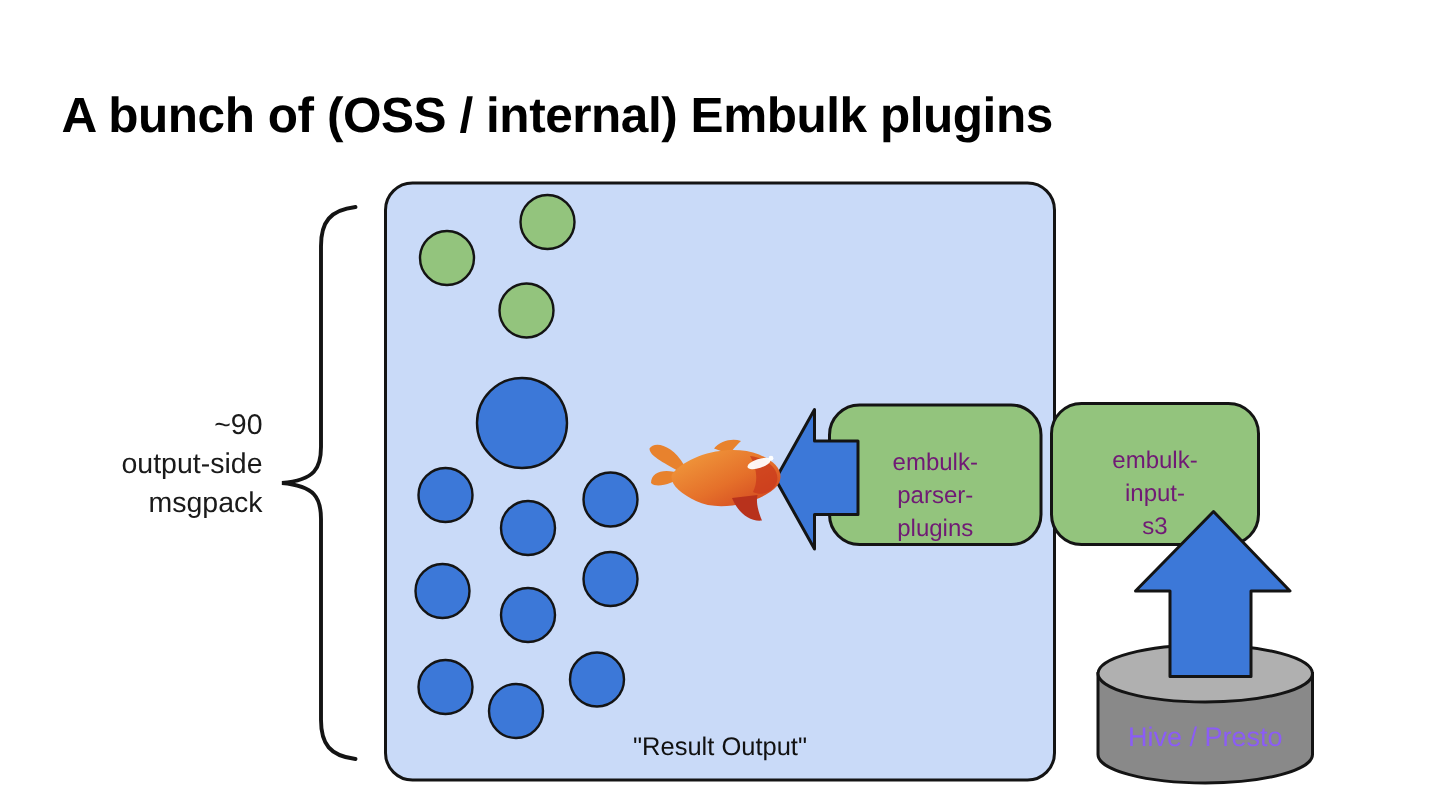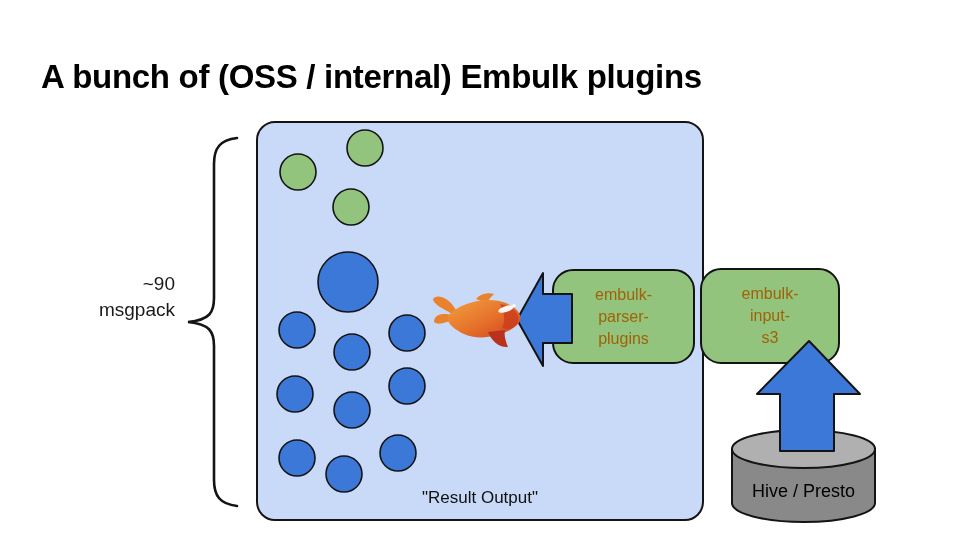--- a/index.html
+++ b/index.html
@@ -16,31 +16,31 @@
     white-space:nowrap;
   }
   .brace-label {
     position:absolute; left:40px; top:271px; width:135px;
     text-align:right; color:#1a1a1a; font-size:19px; line-height:26px;
   }
   .brace-label .count { font-weight:normal; }
   .plugin-box-label {
     position:absolute; display:flex; flex-direction:column;
     align-items:center; justify-content:center;
-    color:#a16207; font-size:16px; line-height:22px; text-align:center;
+    color:#701a75; font-size:16px; line-height:22px; text-align:center;margin-top:14px;
   }
   .label-parser { left:553px; top:270px; width:141px; height:93px; }
   .label-input  { left:701px; top:269px; width:138px; height:94px; }
   .result-caption {
     position:absolute; left:257px; top:488px; width:446px;
     text-align:center; color:#111; font-size:17px;
   }
   .datastore-label {
     position:absolute; left:732px; top:481px; width:143px;
-    text-align:center; color:#000000; font-size:18px;
+    text-align:center; color:#8b5cf6; font-size:18px;
   }
 </style>
 </head>
 <body>
 
 <div class="stage">
 
   <svg class="diagram" viewBox="0 0 960 540">
     <defs>
       <linearGradient id="fishGrad" x1="0" y1="0" x2="1" y2="1">
@@ -94,20 +94,21 @@
       <path d="M 68 14 C 78 15 88 22 86 31 C 84 38 76 41 70 38 C 74 30 72 21 68 14 Z" fill="#c9391c" opacity="0.75"></path>
       <ellipse cx="74" cy="19" rx="8" ry="3" transform="rotate(-18 74 19)" fill="#ffffff" opacity="0.95"></ellipse>
       <circle cx="82" cy="15.5" r="1.6" fill="#ffffff"></circle>
     </g>
   </svg>
 
   <div class="slide-title">A bunch of (OSS / internal) Embulk plugins</div>
 
   <div class="brace-label">
     <div class="count">~90</div>
+    <div>output-side</div>
     <div>msgpack</div>
   </div>
 
   <div class="plugin-box-label label-parser">
     <div>embulk-</div>
     <div>parser-</div>
     <div>plugins</div>
   </div>
 
   <div class="plugin-box-label label-input">

